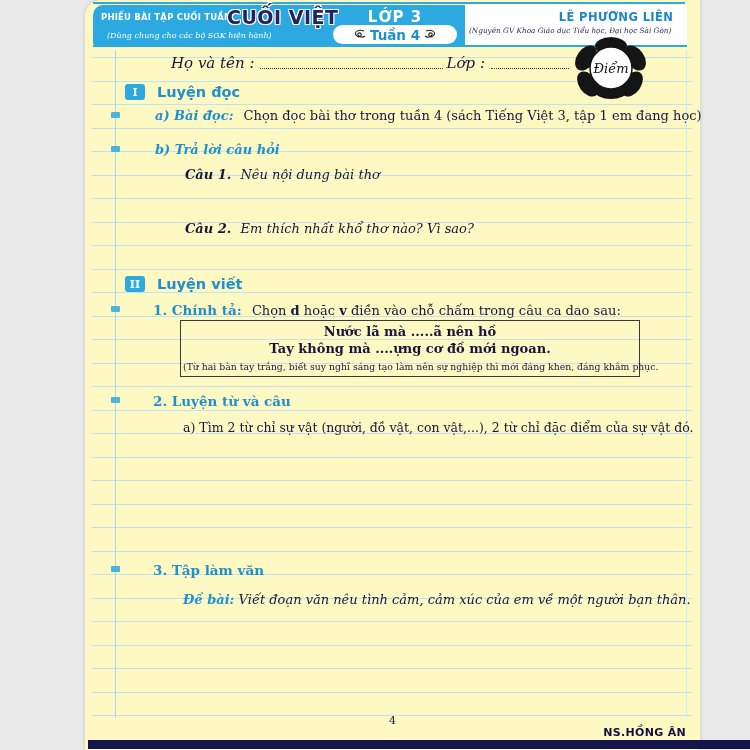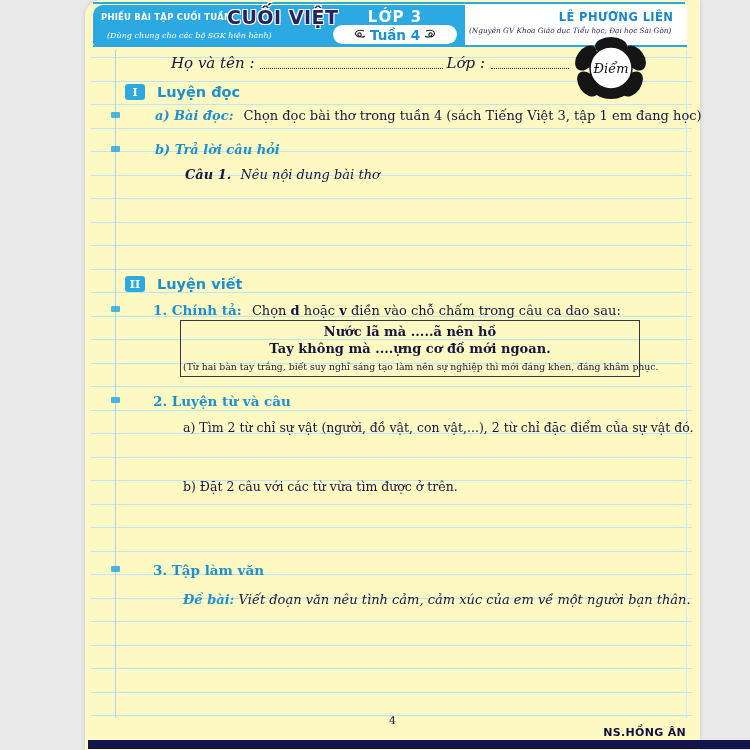--- a/index.html
+++ b/index.html
@@ -175,20 +175,24 @@
 
   <div class="line" style="left:70px; top:142px">
     <span class="lbl-blue">b) Trả lời câu hỏi</span>
   </div>
 
   <div class="line" style="left:100px; top:167px">
     <span class="lbl-dark">Câu 1.</span>
     <span class="txt-italic" style="margin-left:5px">Nêu nội dung bài thơ</span>
   </div>
 
+  <div class="line" style="left:100px; top:221px">
+    <span class="lbl-dark">Câu 2.</span>
+    <span class="txt-italic" style="margin-left:5px">Em thích nhất khổ thơ nào? Vì sao?</span>
+  </div>
 
   <div class="section-header" style="top:276px">
     <div class="numeral-box">II</div>
     <div class="section-title">Luyện viết</div>
   </div>
 
   <div class="line" style="left:68px; top:302px">
     <span class="lbl-blue-up">1. Chính tả:</span>
     <span style="margin-left:6px">Chọn</span>
     <span class="bold-letter">d</span>
@@ -202,21 +206,20 @@
     <div class="verse-l2">Tay không mà ....ựng cơ đồ mới ngoan.</div>
     <div class="verse-note">(Từ hai bàn tay trắng, biết suy nghĩ sáng tạo làm nên sự nghiệp thì mới đáng khen, đáng khâm phục.</div>
   </div>
 
   <div class="line" style="left:68px; top:393px">
     <span class="lbl-blue-up">2. Luyện từ và câu</span>
   </div>
 
   <div class="line" style="left:98px; top:420px; font-size:12.5px">a) Tìm 2 từ chỉ sự vật (người, đồ vật, con vật,...), 2 từ chỉ đặc điểm của sự vật đó.</div>
 
-  <div class="line" style="left:98px; top:479px; font-size:12.5px">b) Đặt 2 câu với các từ vừa tìm được ở trên.</div>
 
   <div class="line" style="left:68px; top:562px">
     <span class="lbl-blue-up">3. Tập làm văn</span>
   </div>
 
   <div class="line" style="left:98px; top:592px">
     <span class="lbl-blue">Đề bài:</span>
     <span class="txt-italic" style="margin-left:0">Viết đoạn văn nêu tình cảm, cảm xúc của em về một người bạn thân.</span>
   </div>
 

